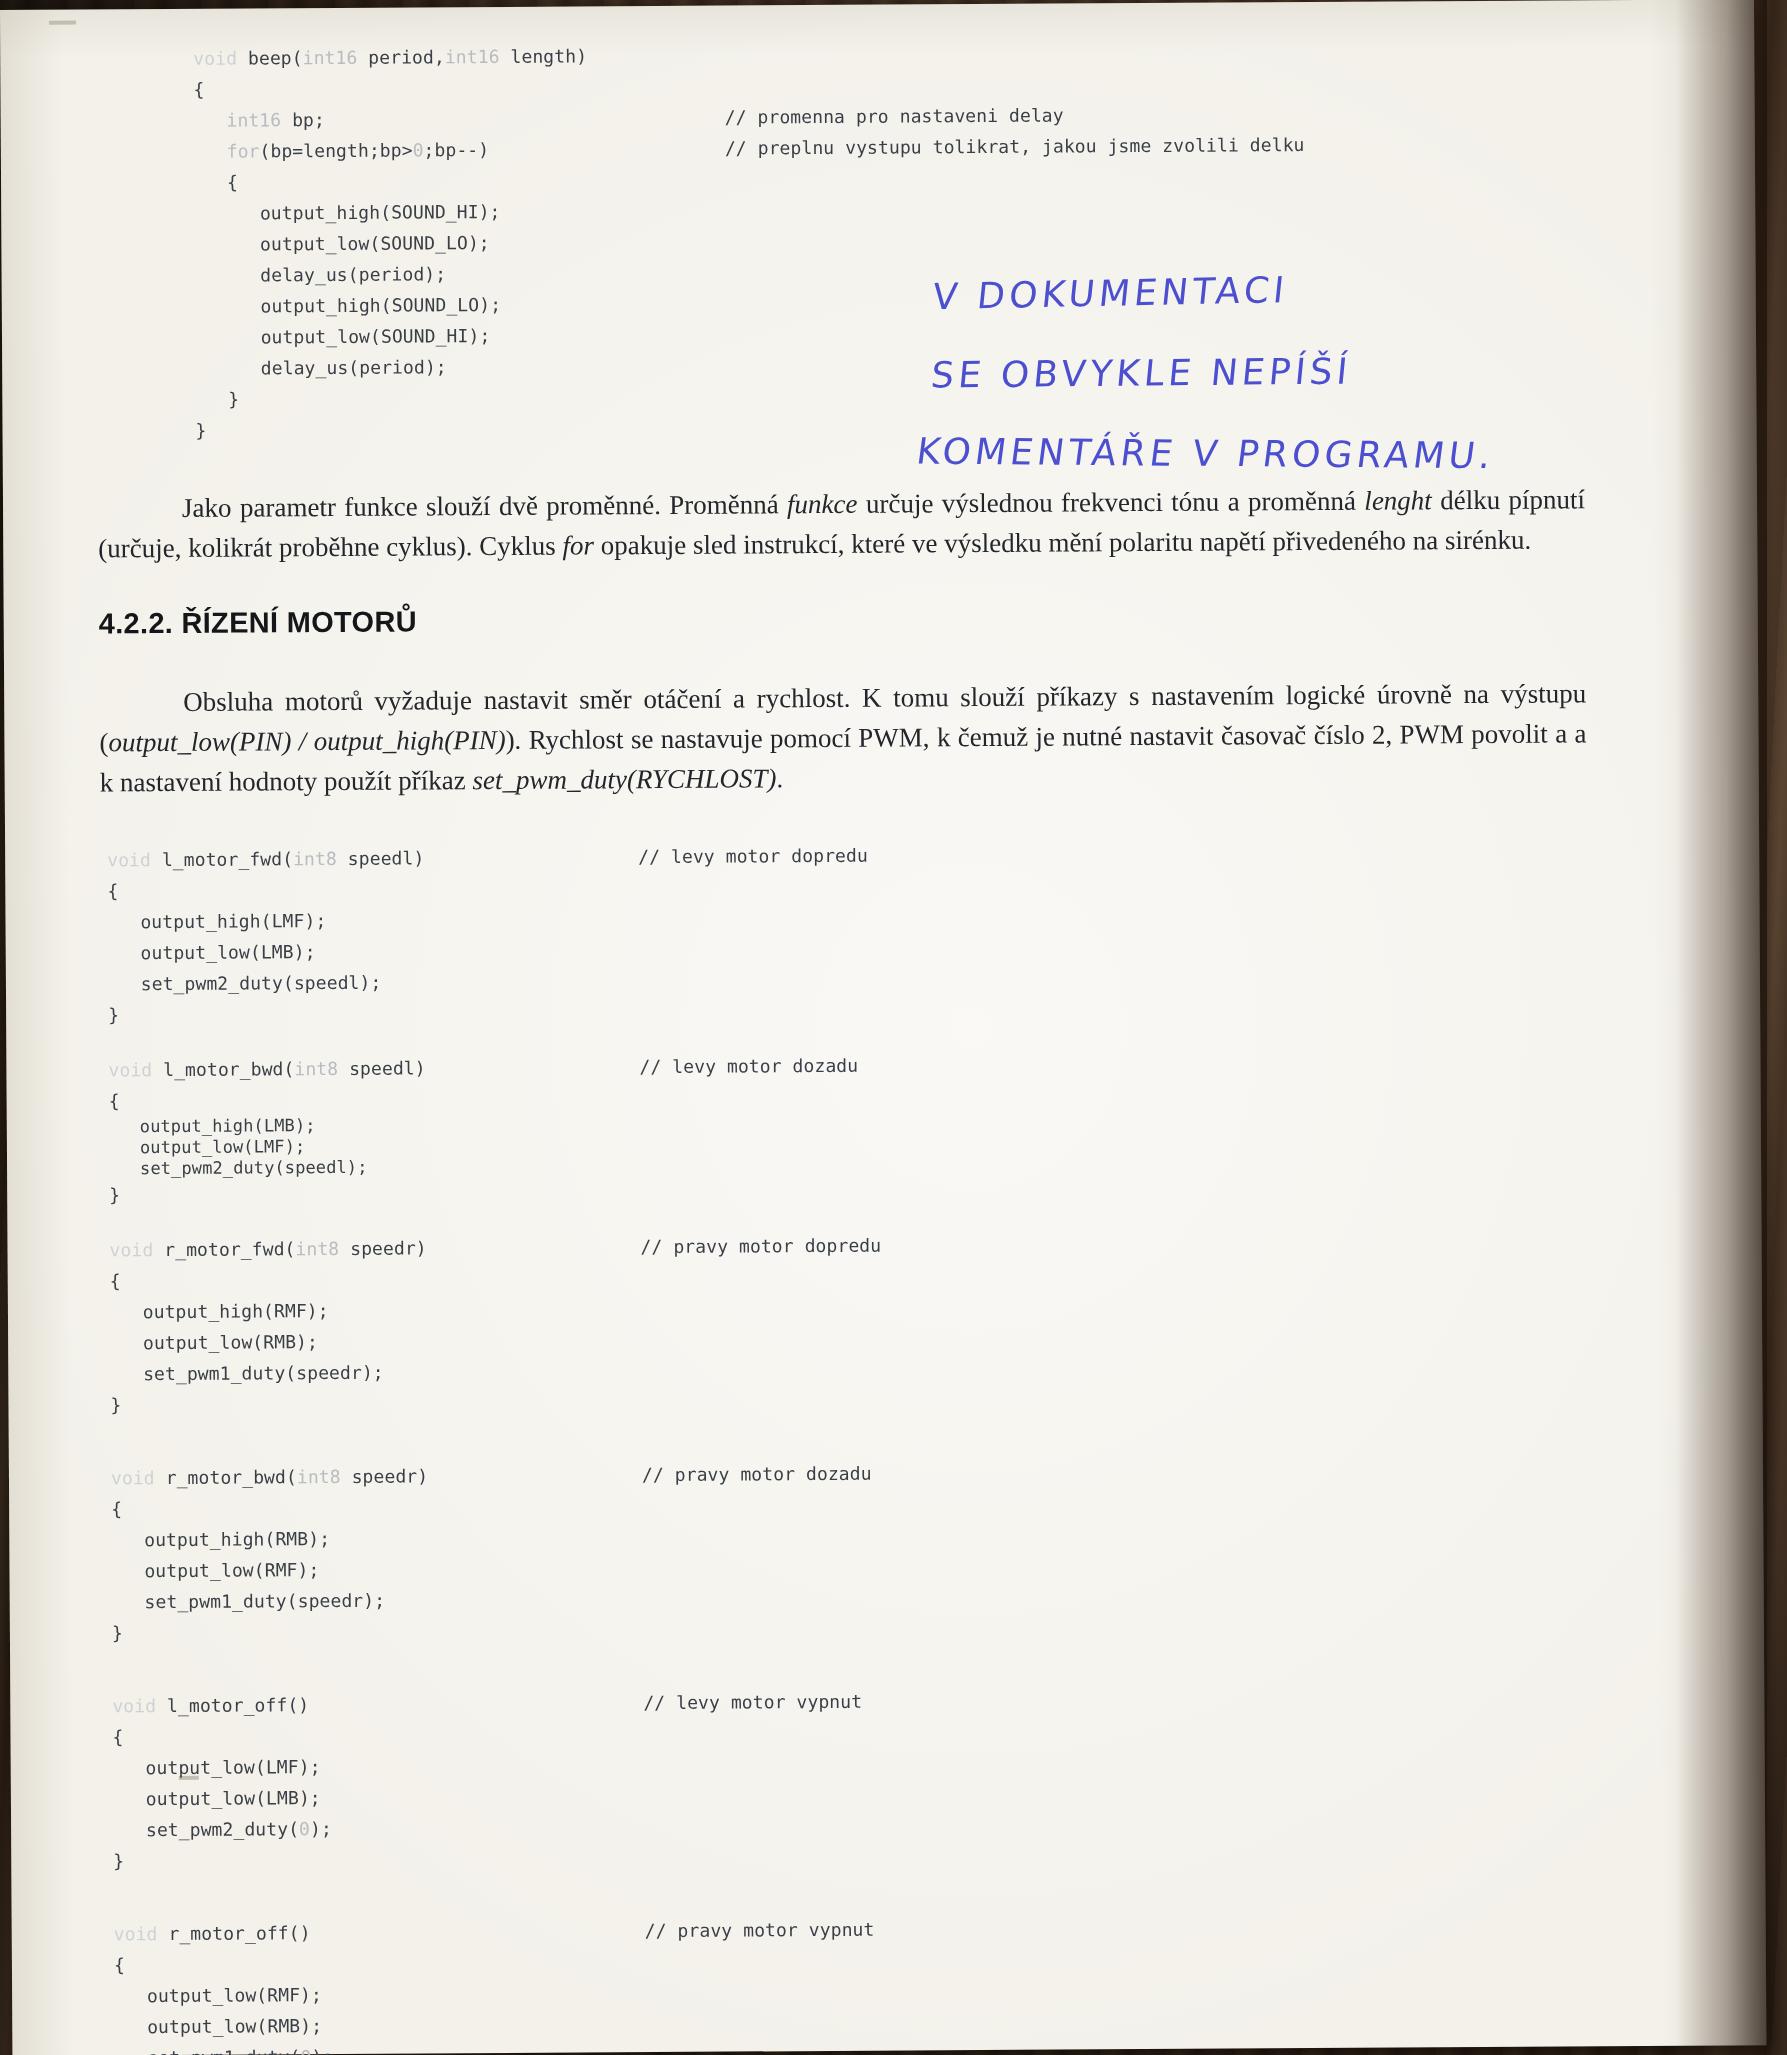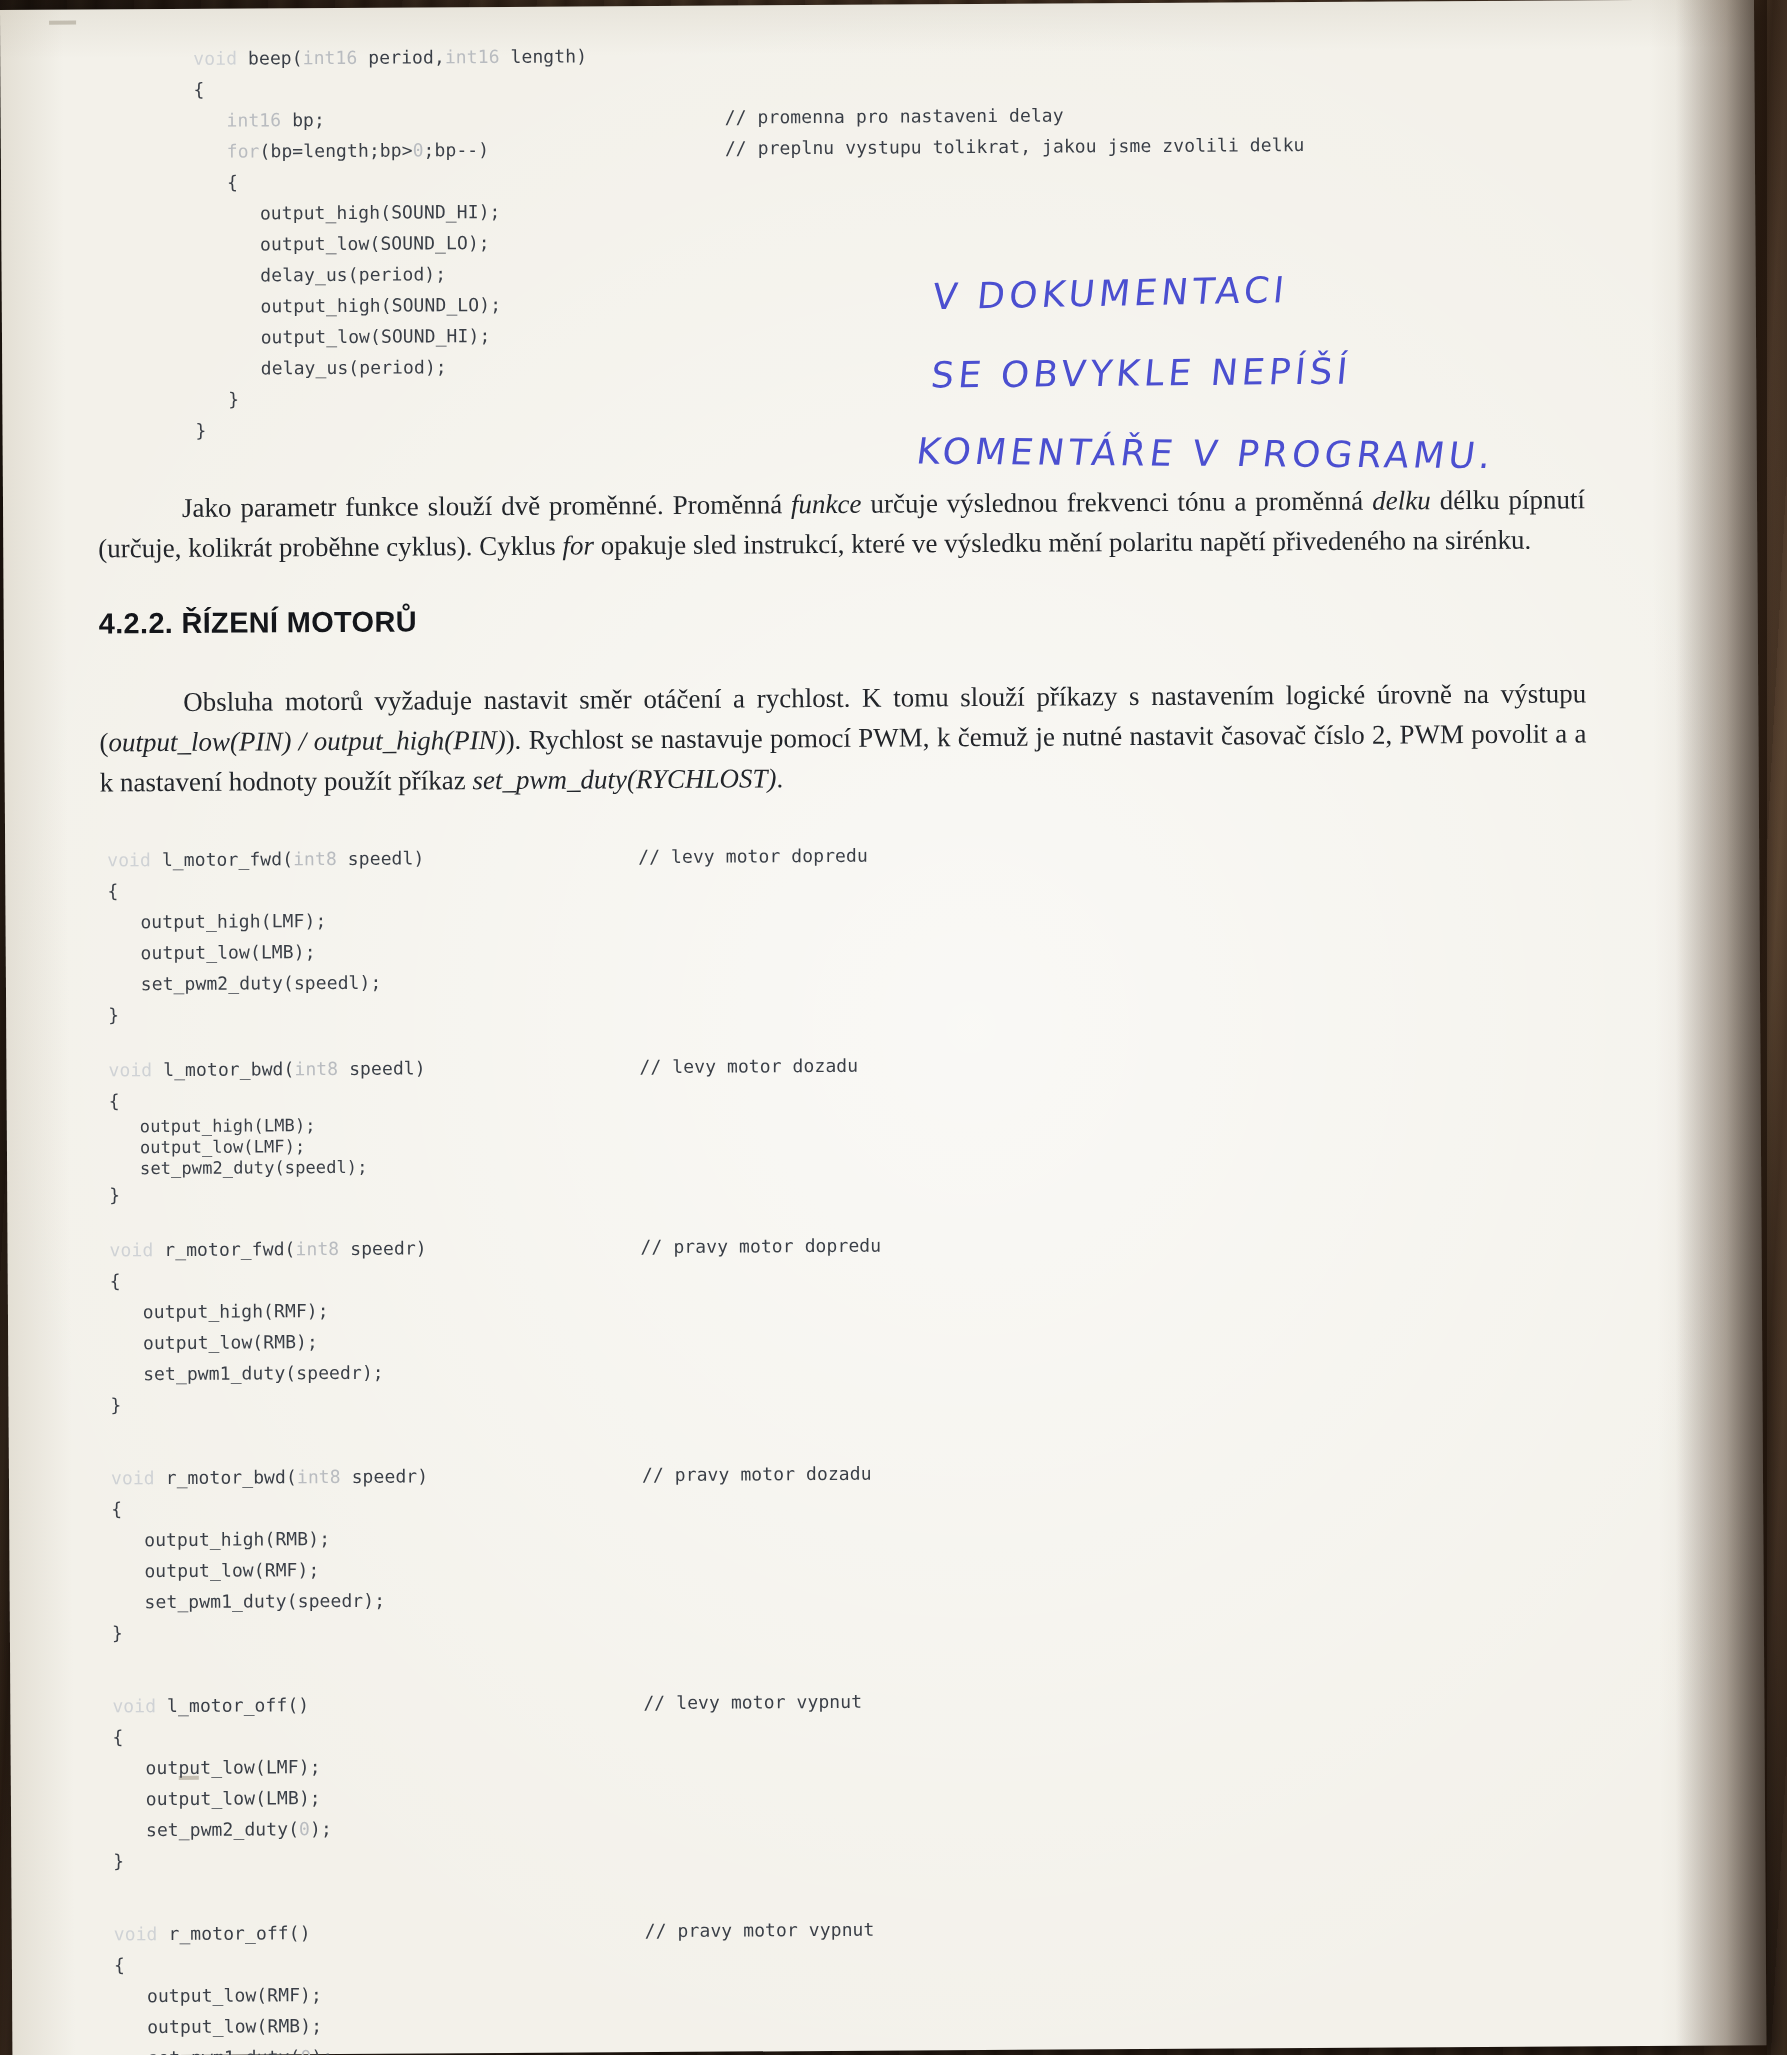--- a/index.html
+++ b/index.html
@@ -227,21 +227,21 @@
         <div class="handwriting">
           <span class="hw-1">V DOKUMENTACI</span>
           <span class="hw-2">SE OBVYKLE NEPÍŠÍ</span>
           <span class="hw-3">KOMENTÁŘE V PROGRAMU.</span>
         </div>
       </div>
 
       <div class="gap-md"></div>
 
       <p class="para indent" style="margin-left:-98px; width:1487px;">
-        <span>Jako parametr funkce slouží dvě proměnné. Proměnná </span><em>funkce</em><span> určuje výslednou frekvenci tónu a proměnná </span><em>delku</em><span> délku pípnutí (určuje, kolikrát proběhne cyklus). Cyklus </span><em>for</em><span> opakuje sled instrukcí, které ve výsledku mění polaritu napětí přivedeného na sirénku.</span>
+        <span>Jako parametr funkce slouží dvě proměnné. Proměnná </span><em>funkce</em><span> určuje výslednou frekvenci tónu a proměnná </span><em>lenght</em><span> délku pípnutí (určuje, kolikrát proběhne cyklus). Cyklus </span><em>for</em><span> opakuje sled instrukcí, které ve výsledku mění polaritu napětí přivedeného na sirénku.</span>
       </p>
 
       <h2 class="heading" style="margin-left:-98px;">4.2.2. ŘÍZENÍ MOTORŮ</h2>
 
       <div class="gap-md"></div>
 
       <p class="para indent" style="margin-left:-98px; width:1487px;">
         <span>Obsluha motorů vyžaduje nastavit směr otáčení a rychlost. K tomu slouží příkazy s nastavením logické úrovně na výstupu (</span><em>output_low(PIN) / output_high(PIN)</em><span>). Rychlost se nastavuje pomocí PWM, k čemuž je nutné nastavit časovač číslo 2, PWM povolit a a k nastavení hodnoty použít příkaz </span><em>set_pwm_duty(RYCHLOST)</em><span>.</span>
       </p>
 

